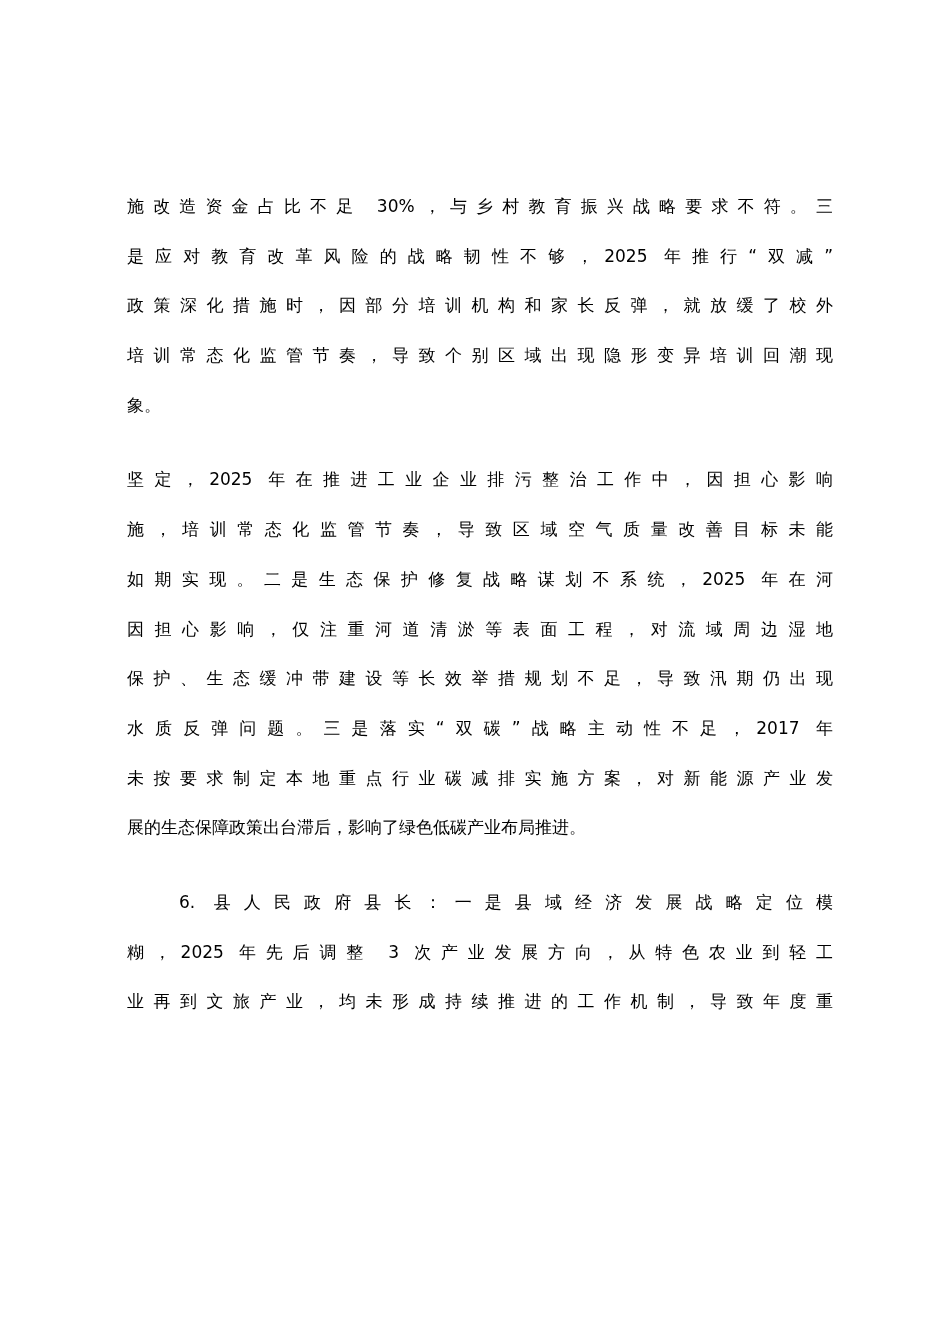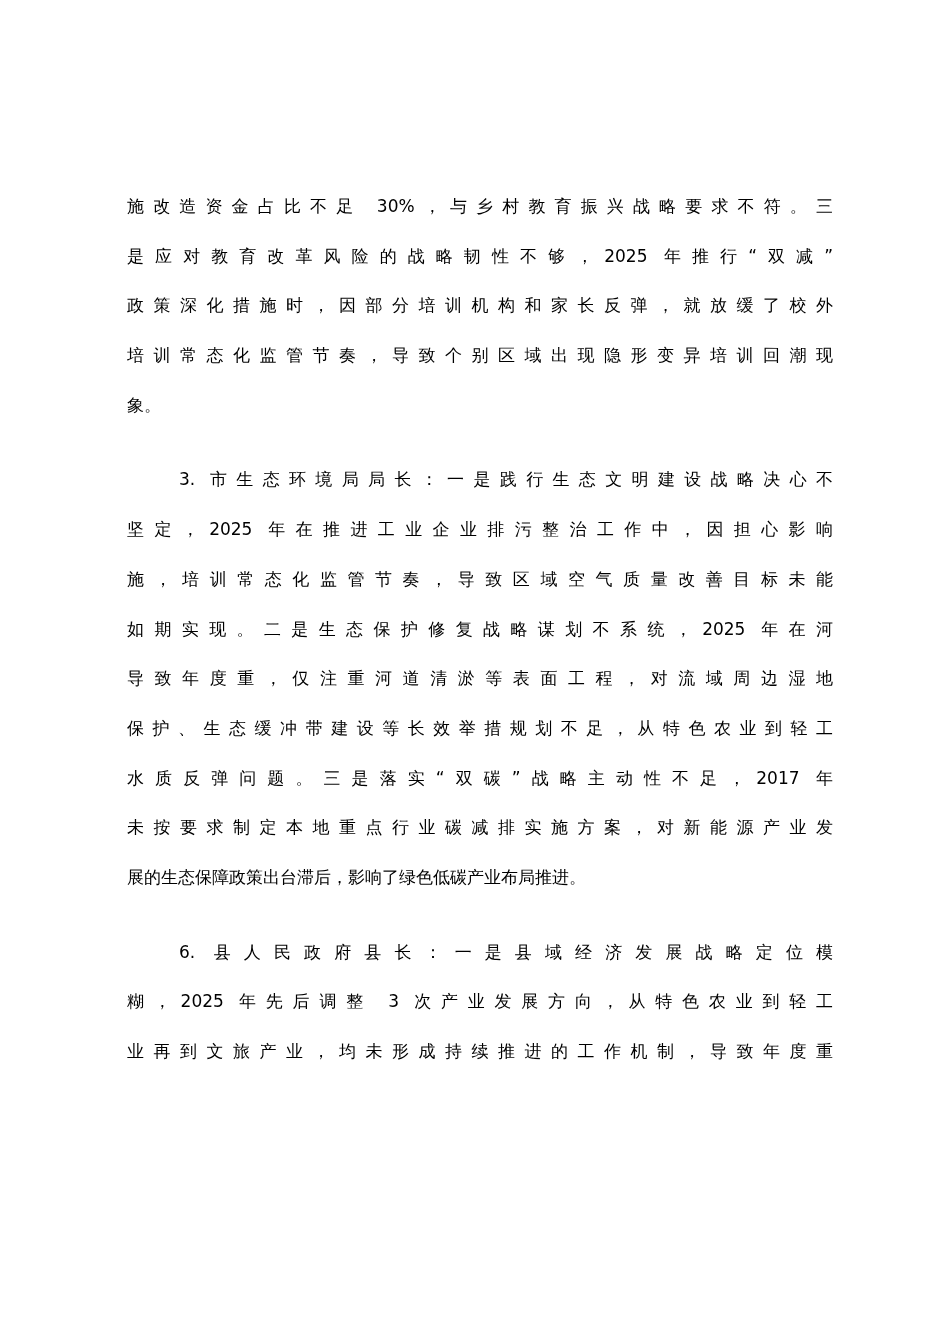--- a/index.html
+++ b/index.html
@@ -50,26 +50,25 @@
     <span class="line">施改造资金占比不足 30%，与乡村教育振兴战略要求不符。三</span>
     <span class="line">是应对教育改革风险的战略韧性不够，2025 年推行“双减”</span>
     <span class="line">政策深化措施时，因部分培训机构和家长反弹，就放缓了校外</span>
     <span class="line">培训常态化监管节奏，导致个别区域出现隐形变异培训回潮现</span>
     <span class="line last">象。</span>
   </div>
 
   <div class="para-gap"></div>
 
   <div class="paragraph">
-    <span class="line indent">3. 市生态环境局局长：一是践行生态文明建设战略决心不</span>
     <span class="line">坚定，2025 年在推进工业企业排污整治工作中，因担心影响</span>
     <span class="line">施，培训常态化监管节奏，导致区域空气质量改善目标未能</span>
     <span class="line">如期实现。二是生态保护修复战略谋划不系统，2025 年在河</span>
-    <span class="line">导致年度重，仅注重河道清淤等表面工程，对流域周边湿地</span>
-    <span class="line">保护、生态缓冲带建设等长效举措规划不足，从特色农业到轻工</span>
+    <span class="line">因担心影响，仅注重河道清淤等表面工程，对流域周边湿地</span>
+    <span class="line">保护、生态缓冲带建设等长效举措规划不足，导致汛期仍出现</span>
     <span class="line">水质反弹问题。三是落实“双碳”战略主动性不足，2017 年</span>
     <span class="line">未按要求制定本地重点行业碳减排实施方案，对新能源产业发</span>
     <span class="line last">展的生态保障政策出台滞后，影响了绿色低碳产业布局推进。</span>
   </div>
 
   <div class="para-gap"></div>
 
   <div class="paragraph">
     <span class="line indent">6. 县人民政府县长：一是县域经济发展战略定位模</span>
     <span class="line">糊，2025 年先后调整 3 次产业发展方向，从特色农业到轻工</span>

